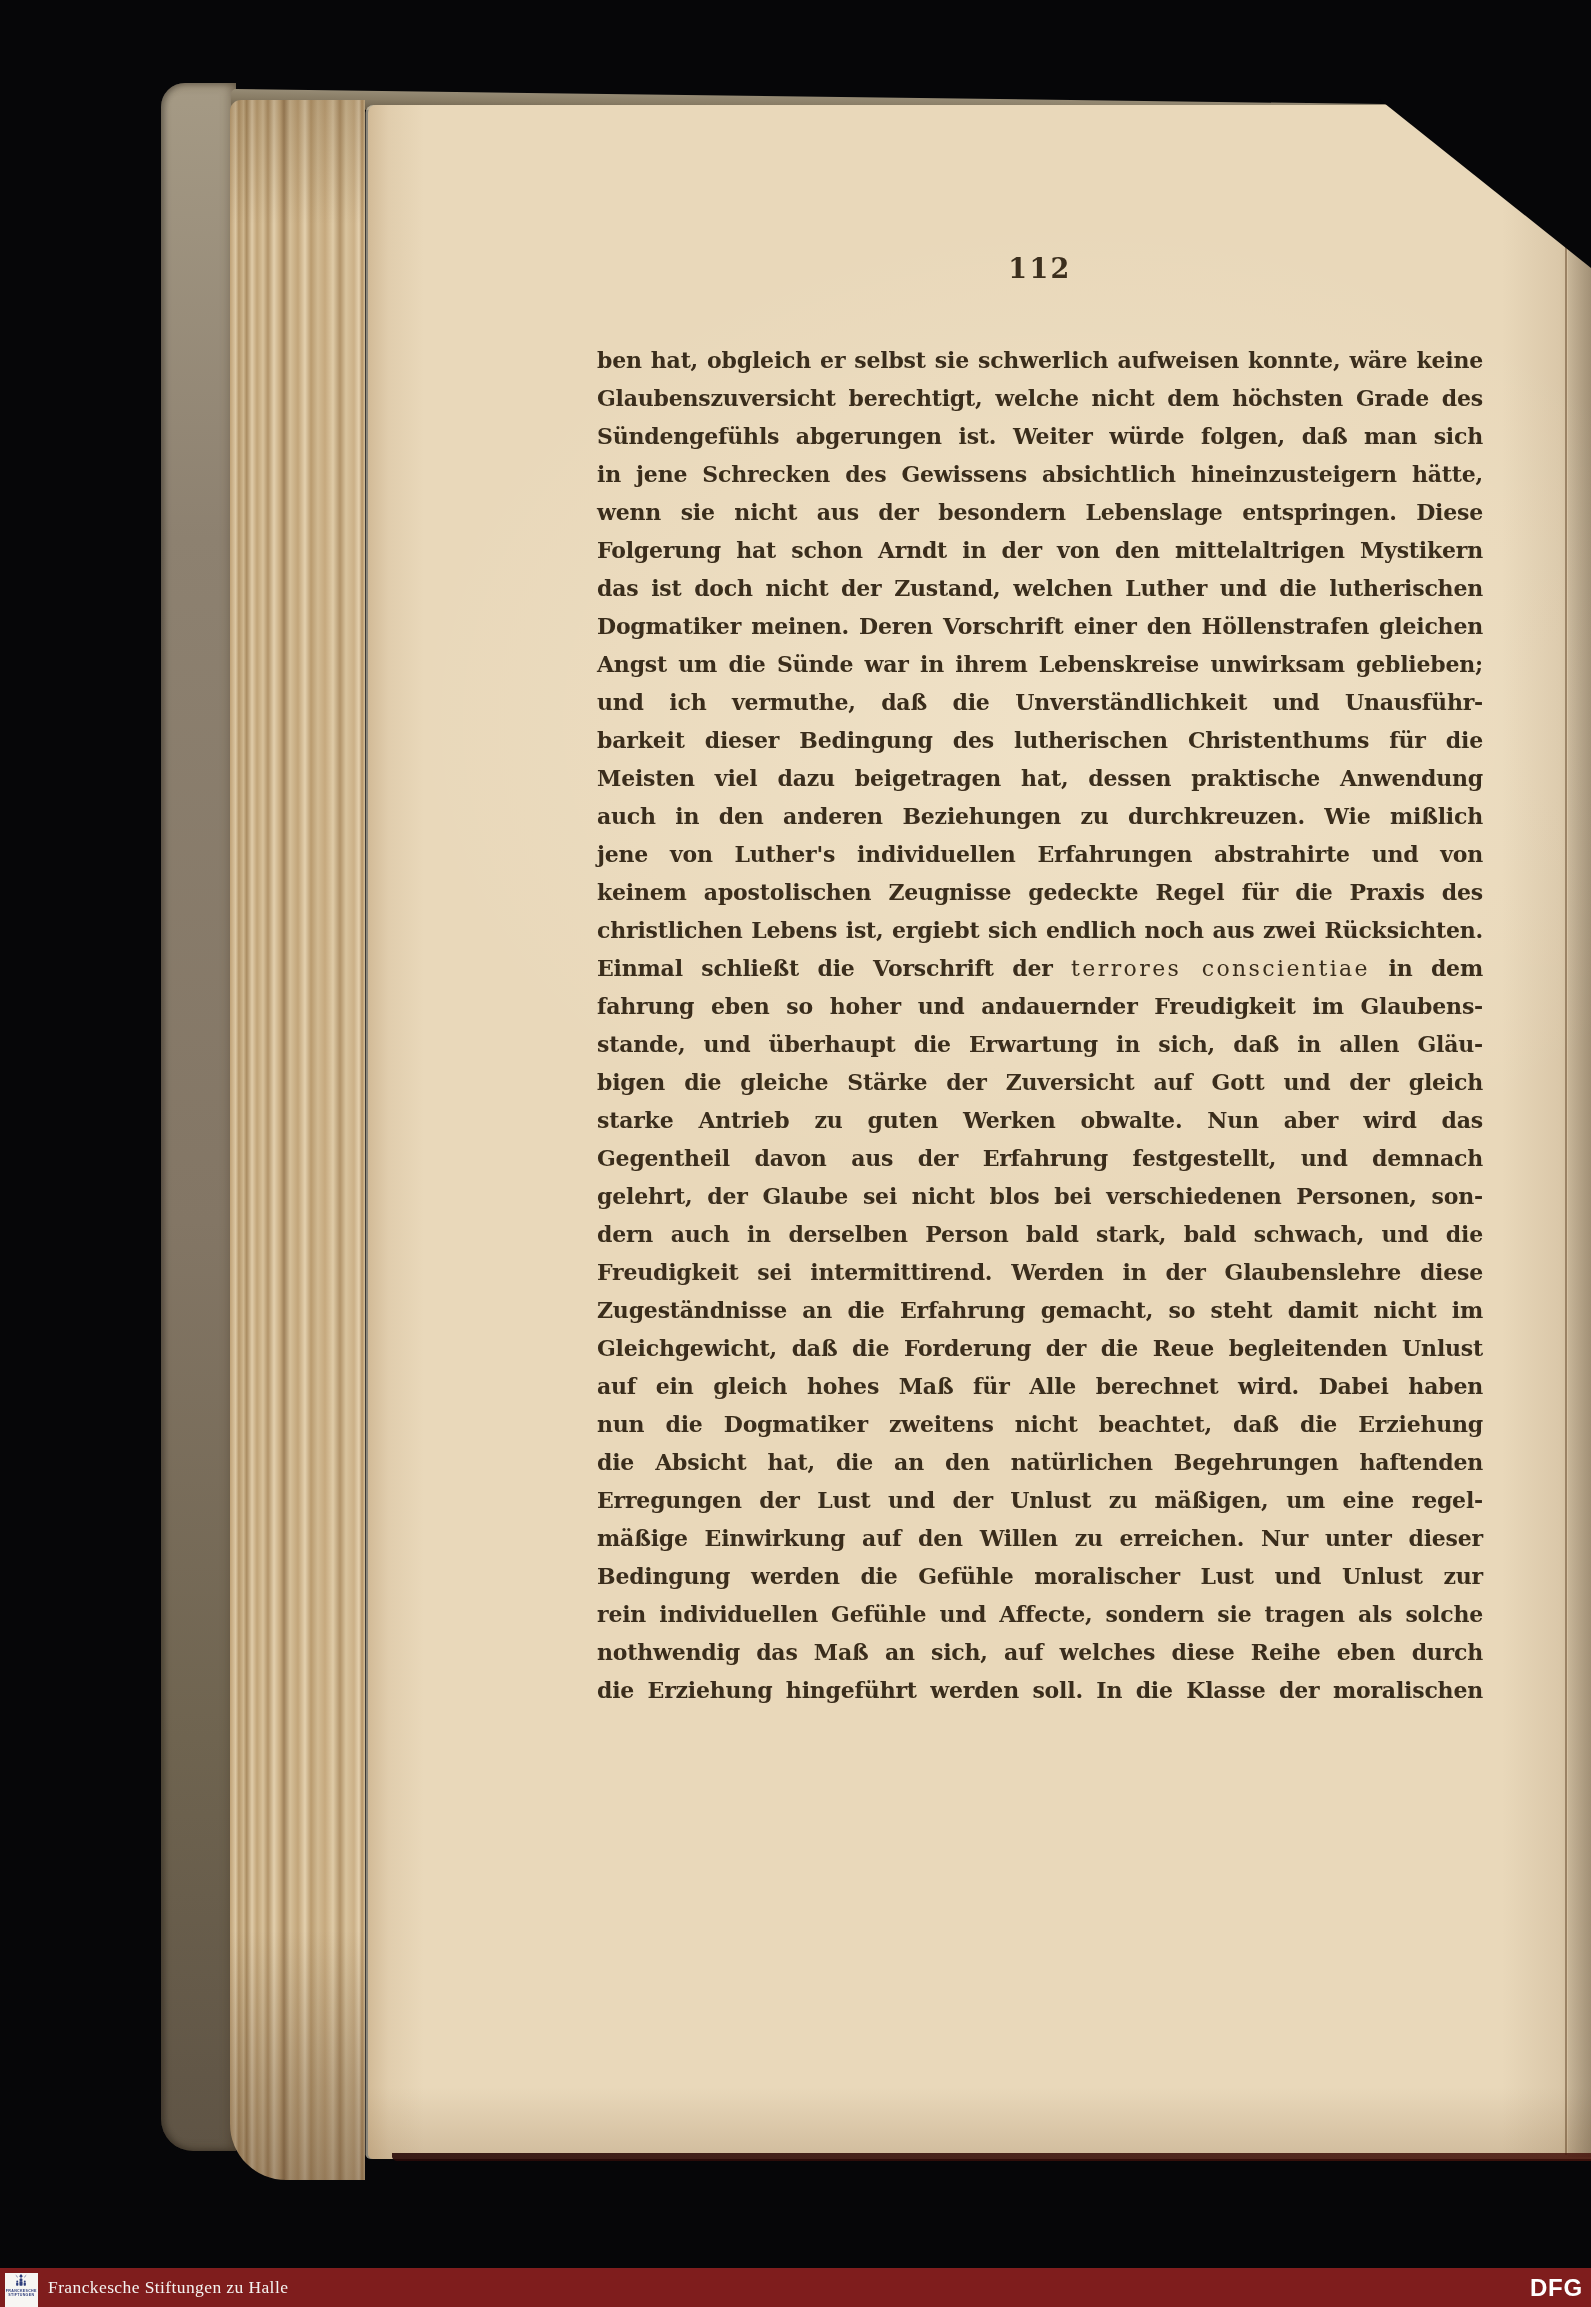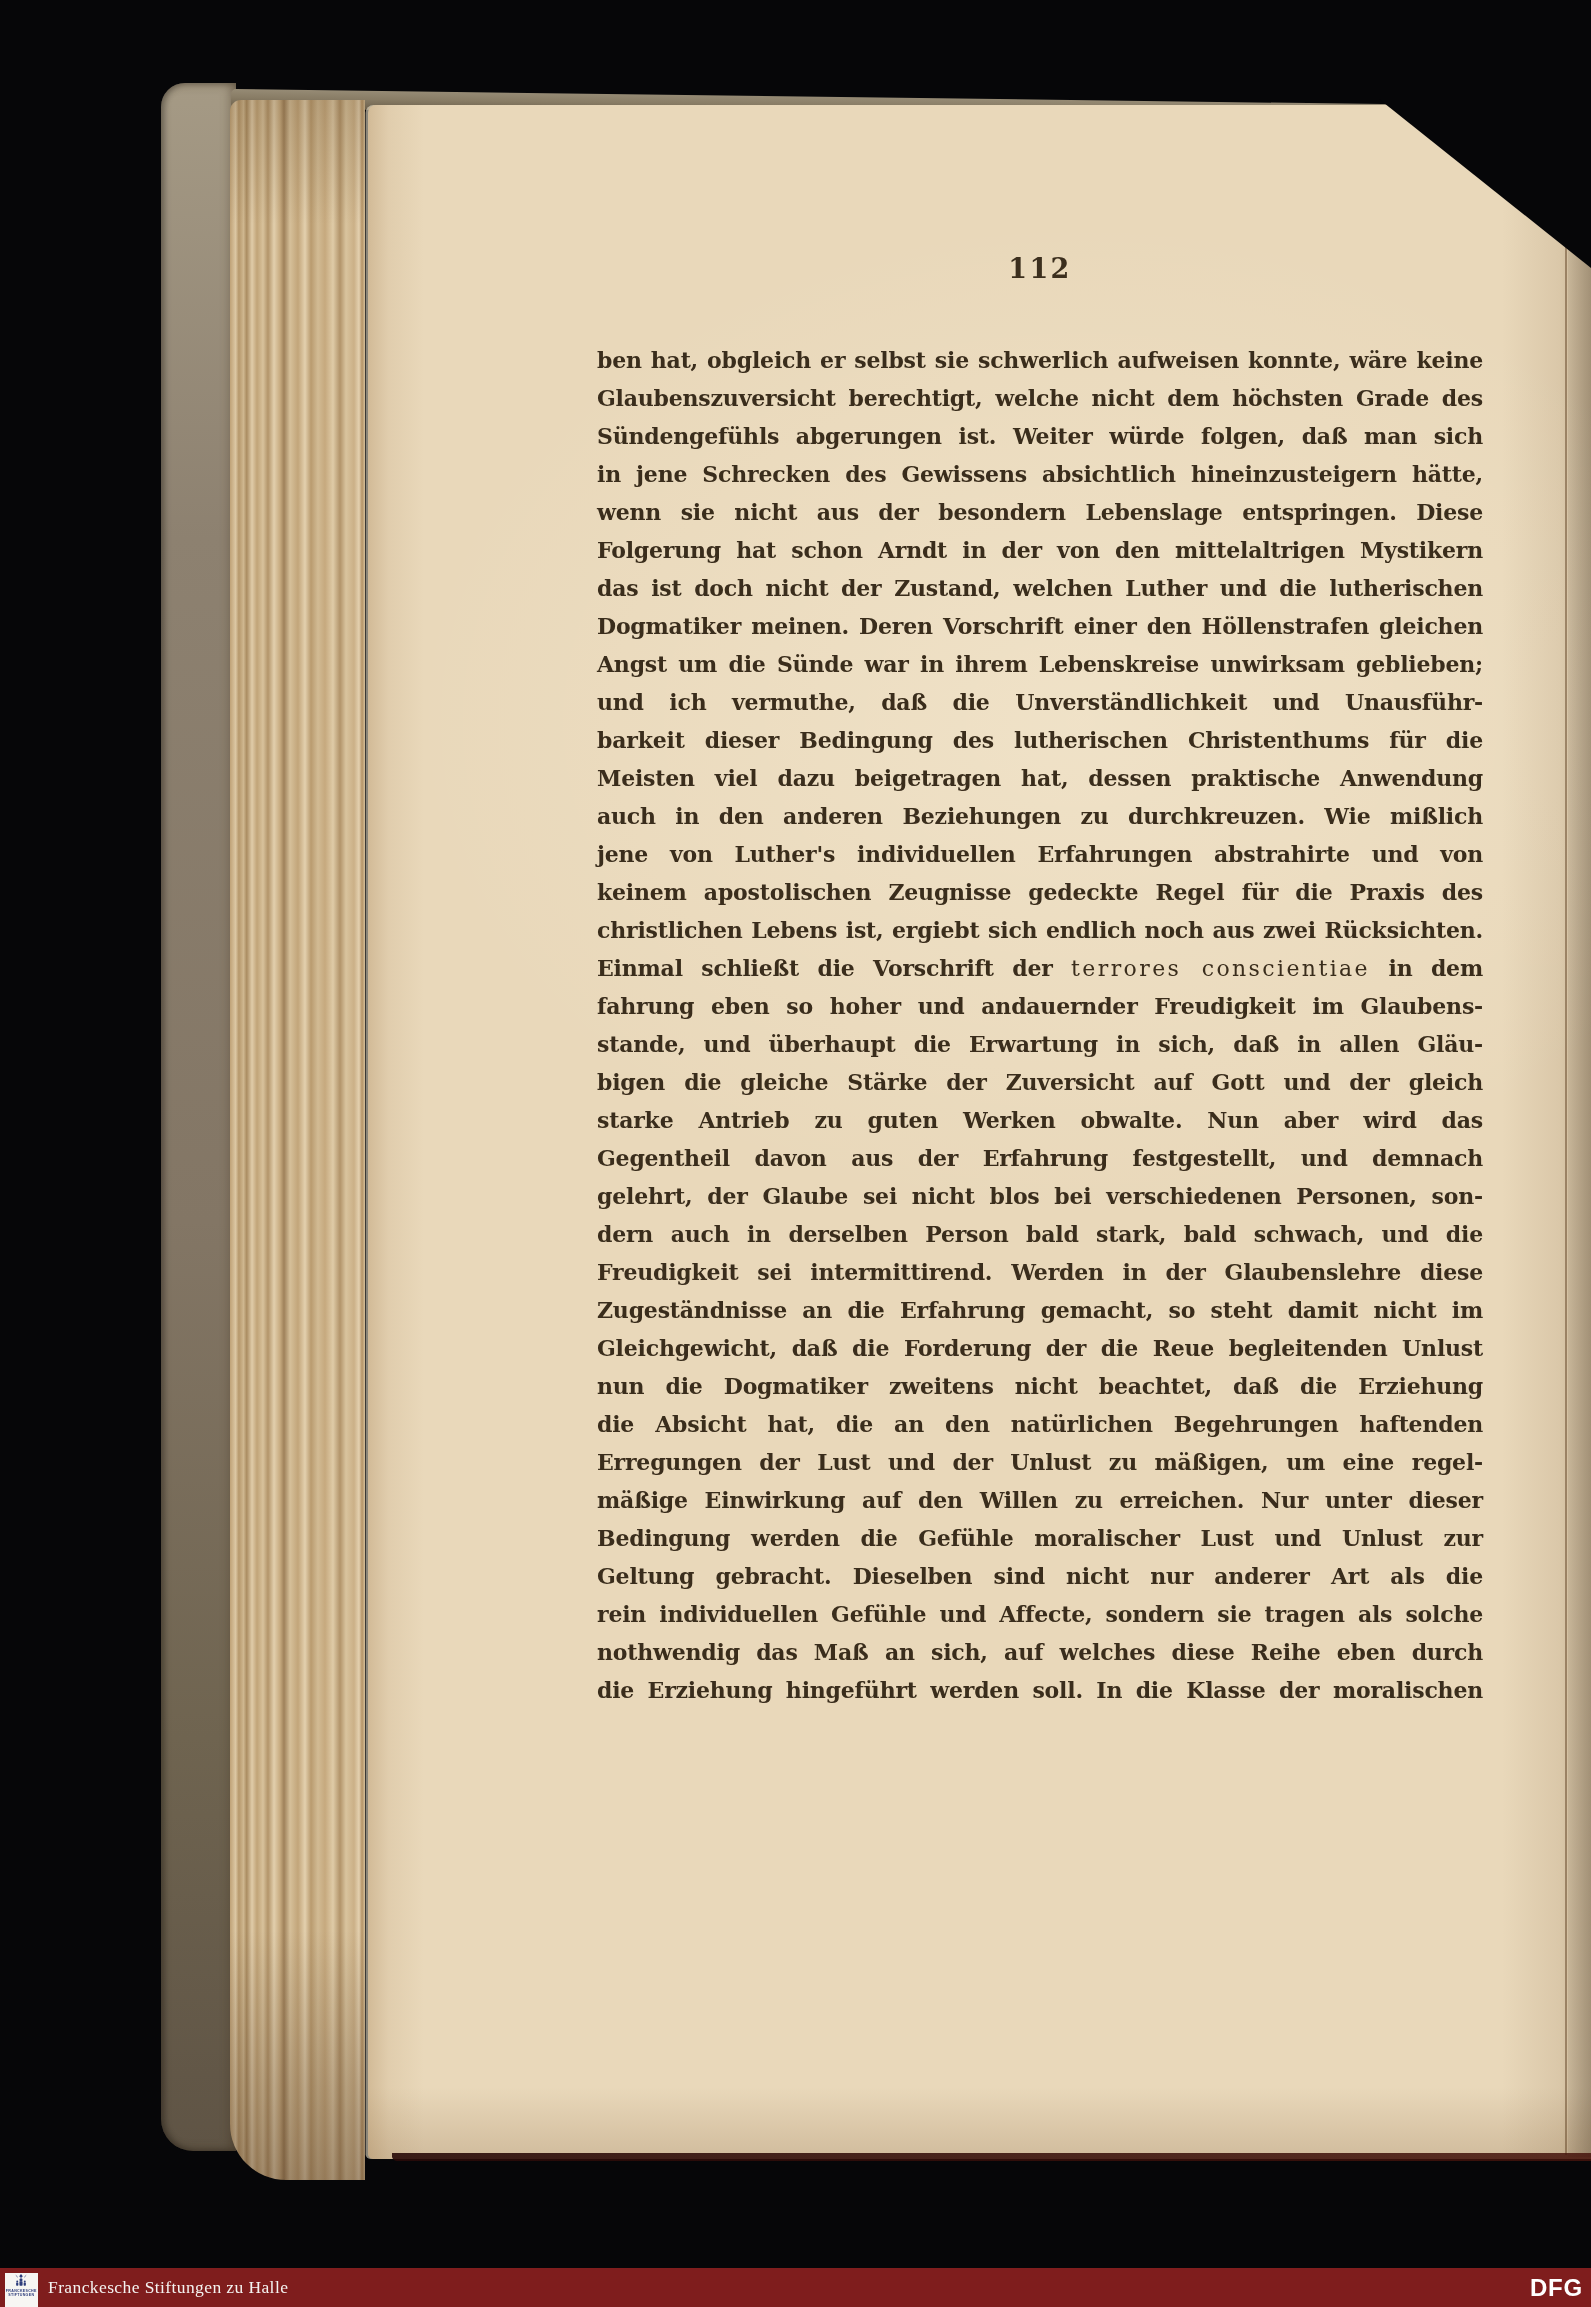--- a/index.html
+++ b/index.html
@@ -115,26 +115,26 @@
         <div class="text-line">fahrung eben so hoher und andauernder Freudigkeit im Glaubens-</div>
         <div class="text-line">stande, und überhaupt die Erwartung in sich, daß in allen Gläu-</div>
         <div class="text-line">bigen die gleiche Stärke der Zuversicht auf Gott und der gleich</div>
         <div class="text-line">starke Antrieb zu guten Werken obwalte.  Nun aber wird das</div>
         <div class="text-line">Gegentheil davon aus der Erfahrung festgestellt, und demnach</div>
         <div class="text-line">gelehrt, der Glaube sei nicht blos bei verschiedenen Personen, son-</div>
         <div class="text-line">dern auch in derselben Person bald stark, bald schwach, und die</div>
         <div class="text-line">Freudigkeit sei intermittirend.  Werden in der Glaubenslehre diese</div>
         <div class="text-line">Zugeständnisse an die Erfahrung gemacht, so steht damit nicht im</div>
         <div class="text-line">Gleichgewicht, daß die Forderung der die Reue begleitenden Unlust</div>
+        <div class="text-line">auf ein gleich hohes Maß für Alle berechnet wird.  Dabei haben</div>
         <div class="text-line">nun die Dogmatiker zweitens nicht beachtet, daß die Erziehung</div>
         <div class="text-line">die Absicht hat, die an den natürlichen Begehrungen haftenden</div>
         <div class="text-line">Erregungen der Lust und der Unlust zu mäßigen, um eine regel-</div>
         <div class="text-line">mäßige Einwirkung auf den Willen zu erreichen.  Nur unter dieser</div>
         <div class="text-line">Bedingung werden die Gefühle moralischer Lust und Unlust zur</div>
-        <div class="text-line">Geltung gebracht.  Dieselben sind nicht nur anderer Art  als  die</div>
         <div class="text-line">rein individuellen Gefühle und Affecte, sondern sie tragen als solche</div>
         <div class="text-line">nothwendig das Maß an sich, auf welches diese Reihe eben durch</div>
         <div class="text-line">die Erziehung hingeführt werden soll.  In die Klasse der moralischen</div>
       </div>
   </div>
 
   <div class="headband"></div>
   <div class="corner-shade"></div>
 
   <div class="footer-bar">

